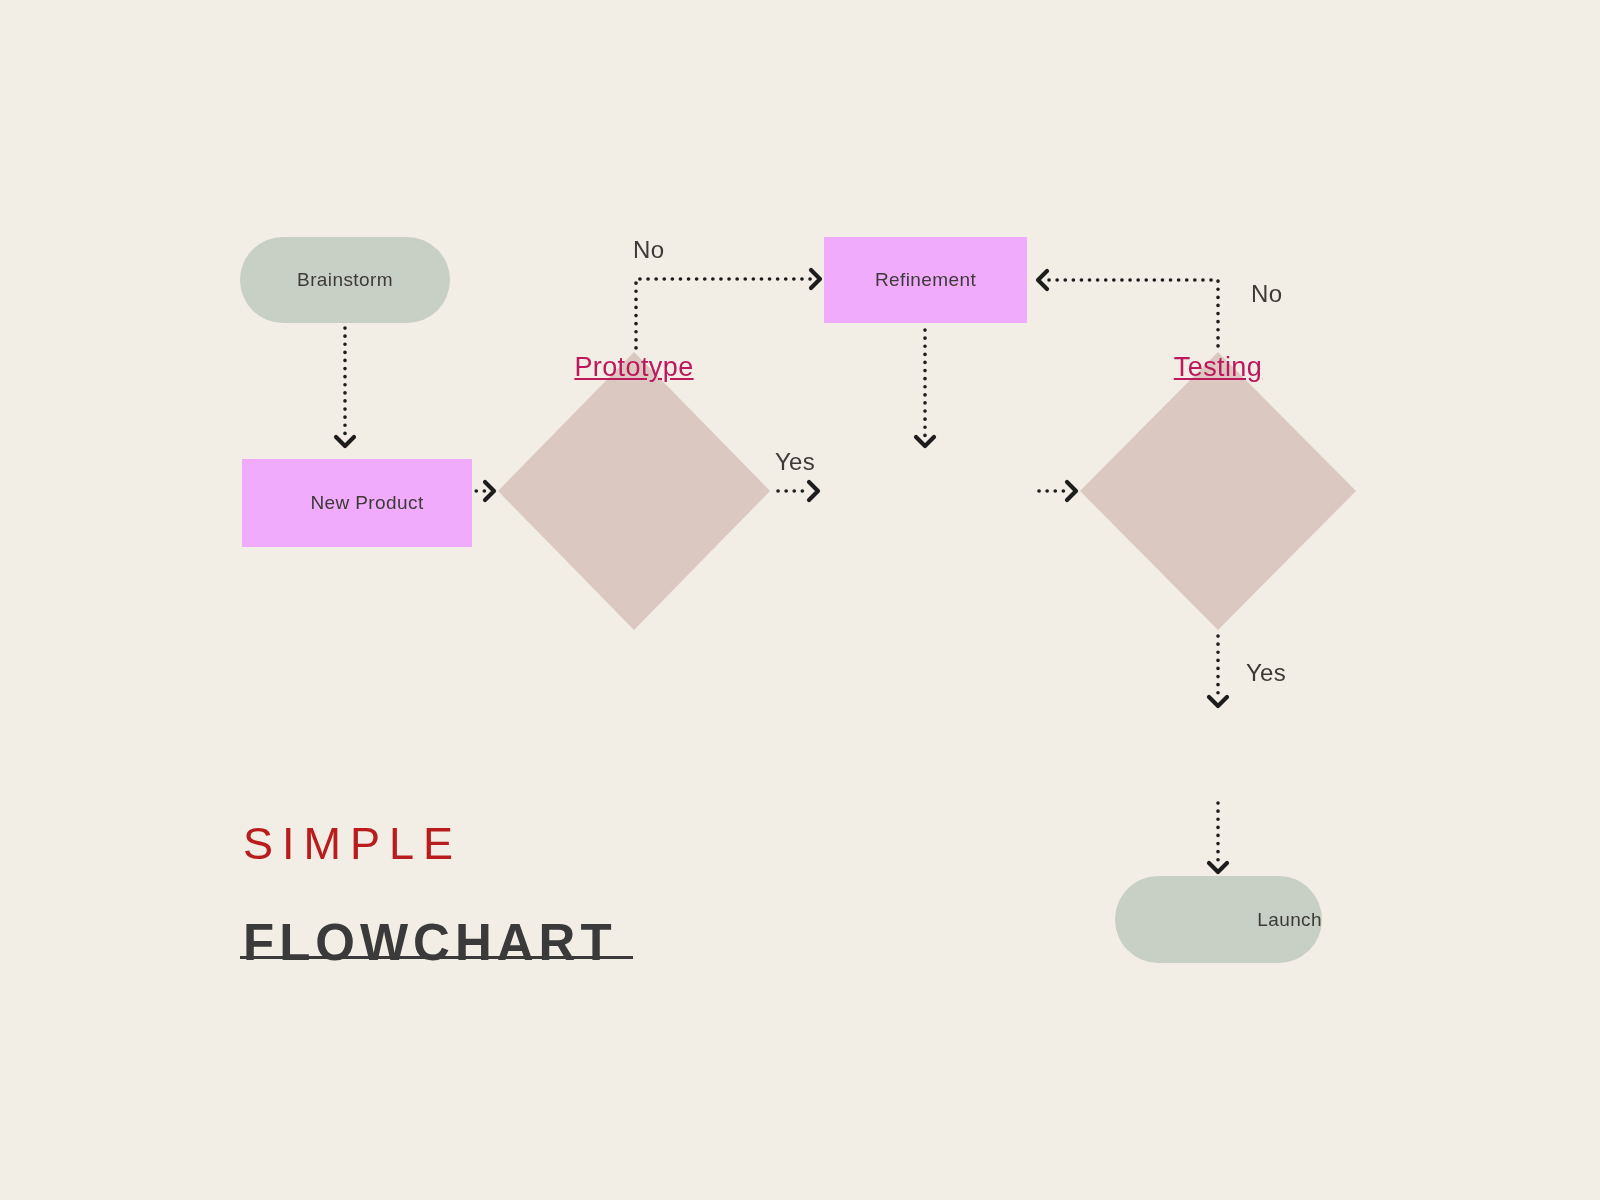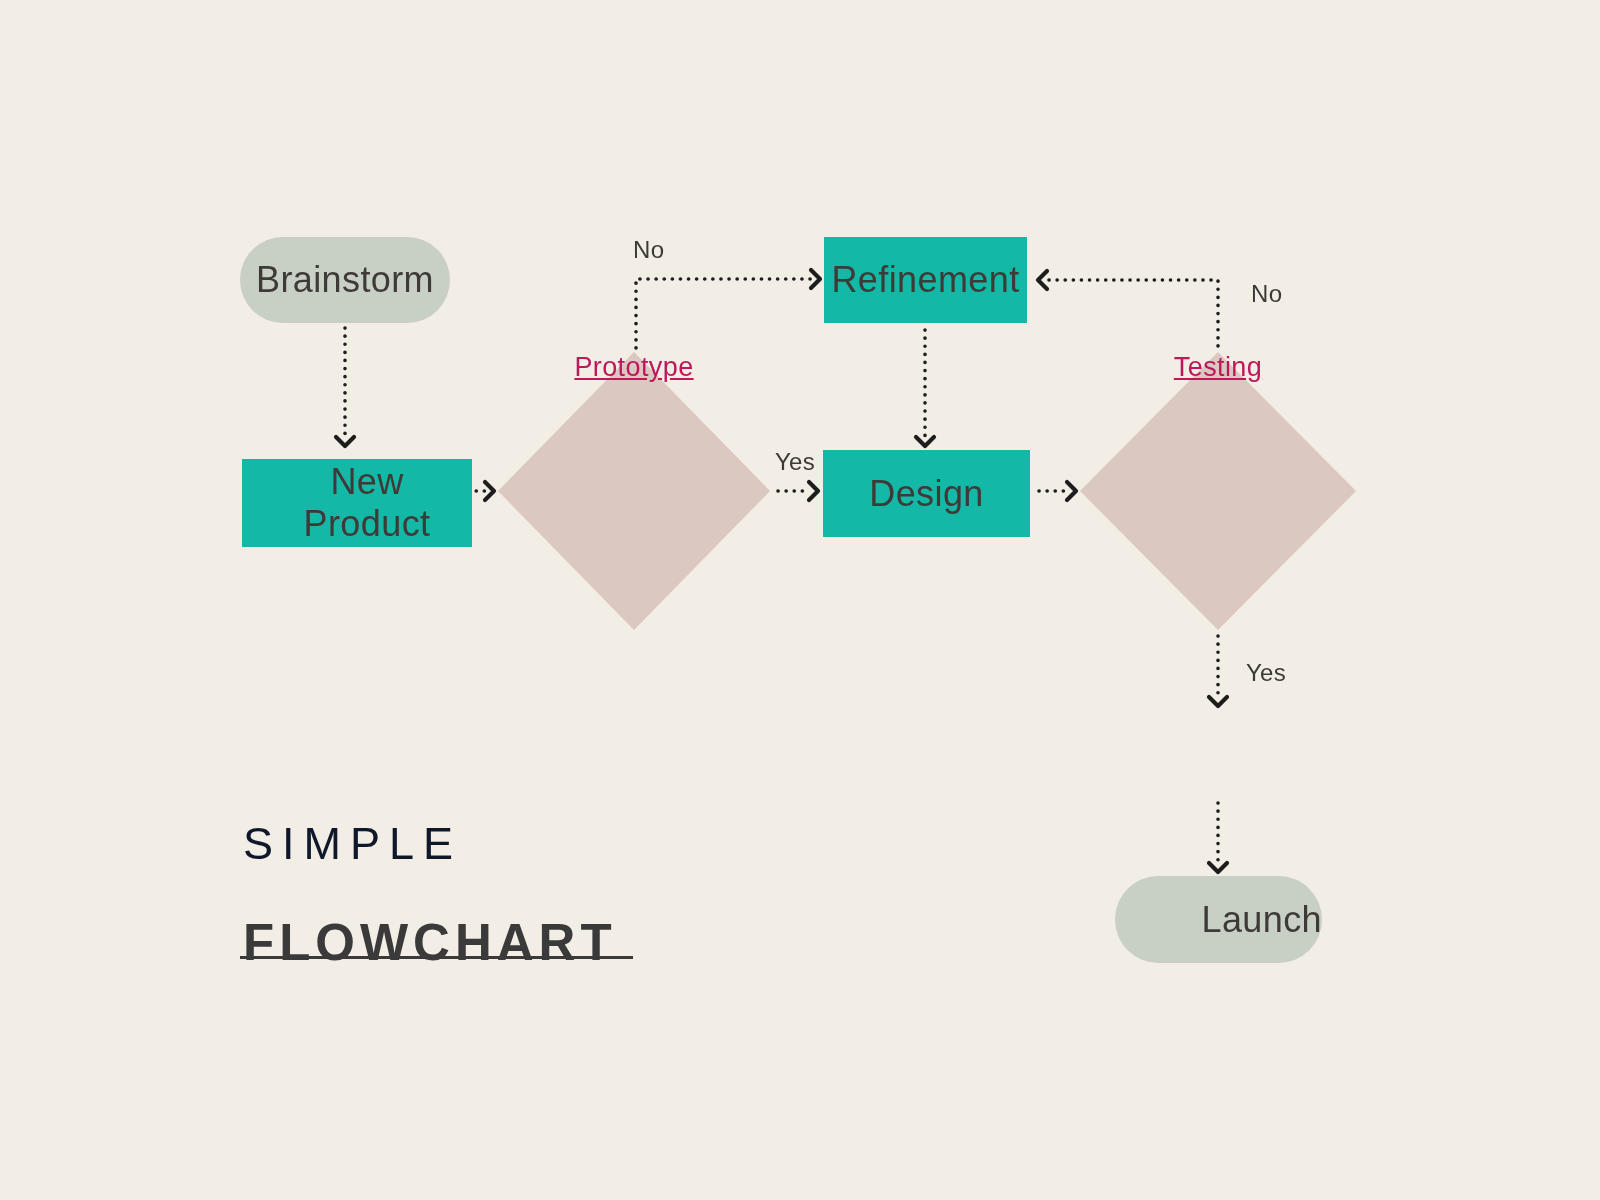--- a/index.html
+++ b/index.html
@@ -9,26 +9,26 @@
     width: 1600px;
     height: 1200px;
     background: #f2ede5;
     overflow: hidden;
   }
   .node {
     position: absolute;
     display: flex;
     align-items: center;
     justify-content: center;
-    font-size: 36px;
+    font-size: 19px;
     letter-spacing: 0.4px;
     color: #3e3a37;
   }
   .pill   { background: #c8d0c6; border-radius: 44px; }
-  .rect   { background: #14b8a6; text-align: center; }
+  .rect   { background: #f0abfc; text-align: center; }
   .diamond-wrap {
     position: absolute;
     display: flex;
     align-items: flex-start;
     justify-content: center;
     font-size: 27px;
     letter-spacing: 0.4px;
     color: #be185d;
     text-decoration: underline;
   }
@@ -60,21 +60,21 @@
     stroke-linecap: round;
     stroke-linejoin: round;
   }
   .title-line1 {
     position: absolute;
     left: 243px;
     top: 818px;
     font-size: 45px;
     font-weight: 400;
     letter-spacing: 9px;
-    color: #0f172a;
+    color: #b91c1c;
   }
   .title-line2 {
     position: absolute;
     left: 243px;
     top: 872px;
     font-size: 51px;
     font-weight: 700;
     letter-spacing: 5px;
     color: #3a3a3a;
     margin-top: 41px;
@@ -133,23 +133,20 @@
 
   <div class="diamond-wrap" style="left:498px; top:352px; width:272px; height:278px;">
     <div class="diamond-bg"></div>
     <span>Prototype</span>
   </div>
 
   <div class="node rect" style="left:824px; top:237px; width:203px; height:86px;">
     <span>Refinement</span>
   </div>
 
-  <div class="node rect" style="left:823px; top:450px; width:207px; height:87px;">
-    <span>Design</span>
-  </div>
 
   <div class="diamond-wrap" style="left:1080px; top:352px; width:276px; height:278px;">
     <div class="diamond-bg"></div>
     <span>Testing</span>
   </div>
 
 
   <div class="node pill" style="left:1115px; top:876px; width:207px; height:87px;justify-content:flex-end;">
     <span>Launch</span>
   </div>

